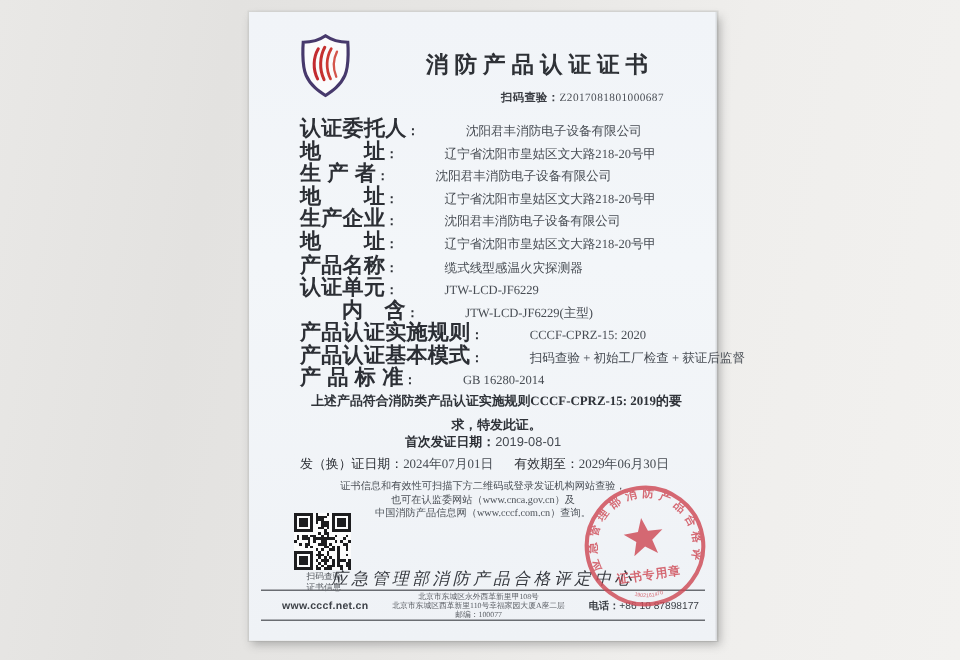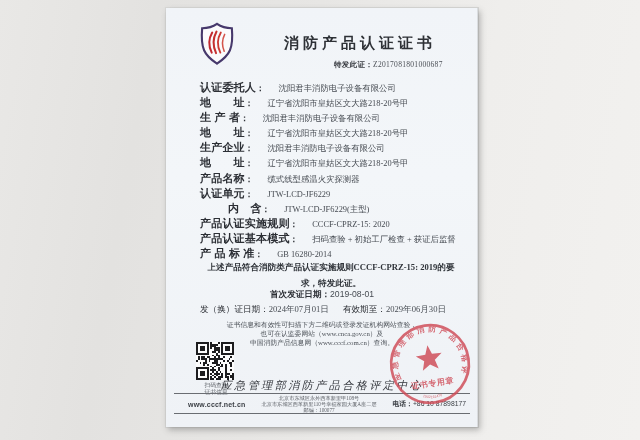--- a/index.html
+++ b/index.html
@@ -20,23 +20,23 @@
     font-family:"Liberation Sans",sans-serif;
     text-align:center;
   }
   .certno{
     position:absolute;left:168px;top:52px;font-size:7.5px;color:#4a4e55;
     font-family:"Liberation Serif",serif;letter-spacing:.3px;
   }
   .certno .lbl{font-weight:700;color:#3a3d43;}
   .fields{position:absolute;left:34px;top:70px;width:262px;}
   .row{height:15.1px;line-height:15.1px;white-space:nowrap;}
-  .f-label{font-weight:700;font-size:11px;color:#2c2f35;letter-spacing:.2px;}
+  .f-label{font-weight:700;font-size:14px;color:#2c2f35;letter-spacing:.2px;}
   .f-colon{font-weight:700;font-size:8.6px;color:#2c2f35;}
-  .f-value{font-size:8.4px;color:#474c53;font-family:"Liberation Serif",serif;margin-left:2px;padding-left:12px;}
+  .f-value{font-size:8.4px;color:#474c53;font-family:"Liberation Serif",serif;margin-left:19px;padding-left:12px;}
   .row.indent{padding-left:28px;}
   .statement{
     position:absolute;left:34px;top:252px;width:262px;
     font-size:8.6px;line-height:15.5px;color:#2f3339;
     font-family:"Liberation Serif",serif;font-weight:700;text-align:center;
   }
   .first-issue{
     position:absolute;left:0;top:281px;width:100%;text-align:center;
     font-size:8.6px;color:#2c2f35;
   }
@@ -83,21 +83,21 @@
     <path d="M22 3 C27 6.5 33 7.5 37.5 7.5 C37.5 7.5 38.8 23 35.5 30.5 C32.5 37.5 26.5 41.5 22 44.5 C17.5 41.5 11.5 37.5 8.5 30.5 C5.2 23 6.5 7.5 6.5 7.5 C11 7.5 17 6.5 22 3 Z" fill="#fbfbfc" stroke="#47396c" stroke-width="2.2"></path>
     <path d="M17 12 C13.5 18 13 26 16.5 33" fill="none" stroke="#c32a30" stroke-width="2.1" stroke-linecap="round"></path>
     <path d="M21.5 11 C18 17.5 17.5 26 21 33.5" fill="none" stroke="#c5302f" stroke-width="2.1" stroke-linecap="round"></path>
     <path d="M26 12 C22.5 18 22 26 25.5 33" fill="none" stroke="#cc3a34" stroke-width="1.9" stroke-linecap="round"></path>
     <path d="M30 14 C27.5 19 27 25.5 29.5 31.5" fill="none" stroke="#d4554c" stroke-width="1.6" stroke-linecap="round"></path>
   </svg>
 
   <div class="title">消防产品认证证书</div>
 
   <div class="certno">
-    <span class="lbl">特发此证：</span><span class="val">Z2017081801000687</span>
+    <span class="lbl">扫码查验：</span><span class="val">Z2017081801000687</span>
   </div>
 
   <div class="fields" id="fields-container">
       <div class="row"><span class="f-label">认证委托人</span><span class="f-colon">：</span><span class="f-value">沈阳君丰消防电子设备有限公司</span></div>
       <div class="row"><span class="f-label">地　　址</span><span class="f-colon">：</span><span class="f-value">辽宁省沈阳市皇姑区文大路218-20号甲</span></div>
       <div class="row"><span class="f-label">生 产 者</span><span class="f-colon">：</span><span class="f-value">沈阳君丰消防电子设备有限公司</span></div>
       <div class="row"><span class="f-label">地　　址</span><span class="f-colon">：</span><span class="f-value">辽宁省沈阳市皇姑区文大路218-20号甲</span></div>
       <div class="row"><span class="f-label">生产企业</span><span class="f-colon">：</span><span class="f-value">沈阳君丰消防电子设备有限公司</span></div>
       <div class="row"><span class="f-label">地　　址</span><span class="f-colon">：</span><span class="f-value">辽宁省沈阳市皇姑区文大路218-20号甲</span></div>
       <div class="row"><span class="f-label">产品名称</span><span class="f-colon">：</span><span class="f-value">缆式线型感温火灾探测器</span></div>

